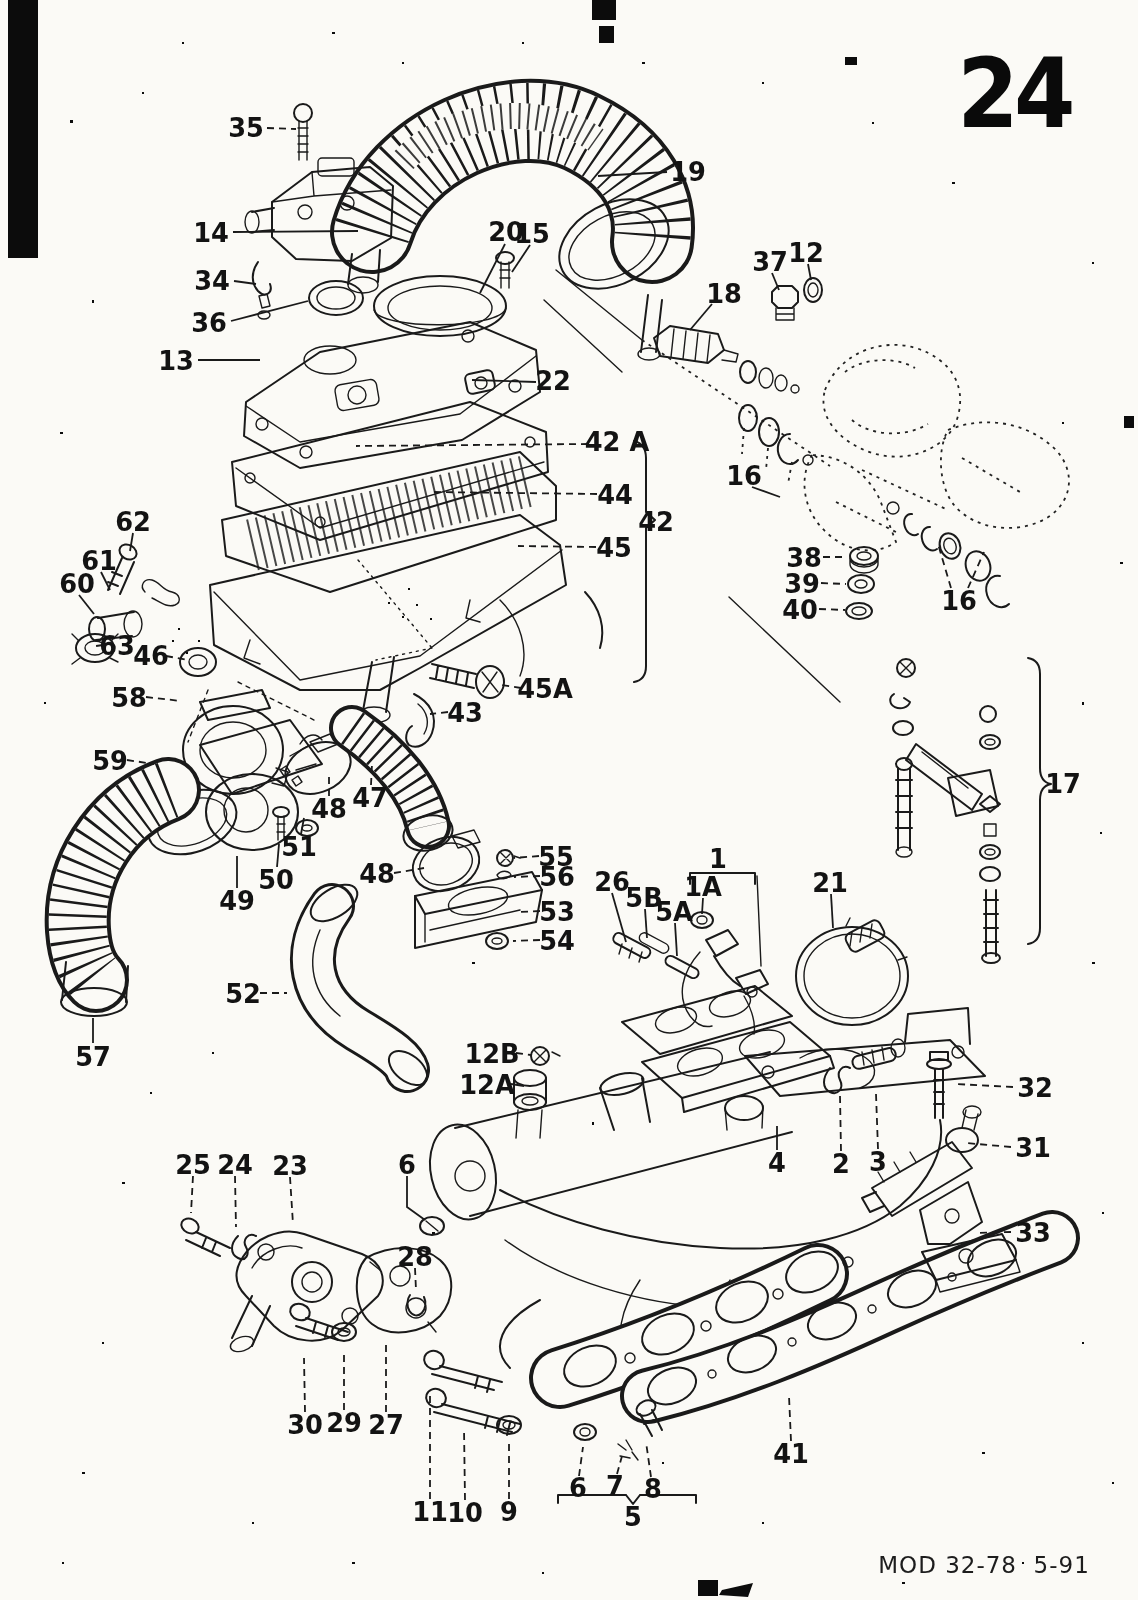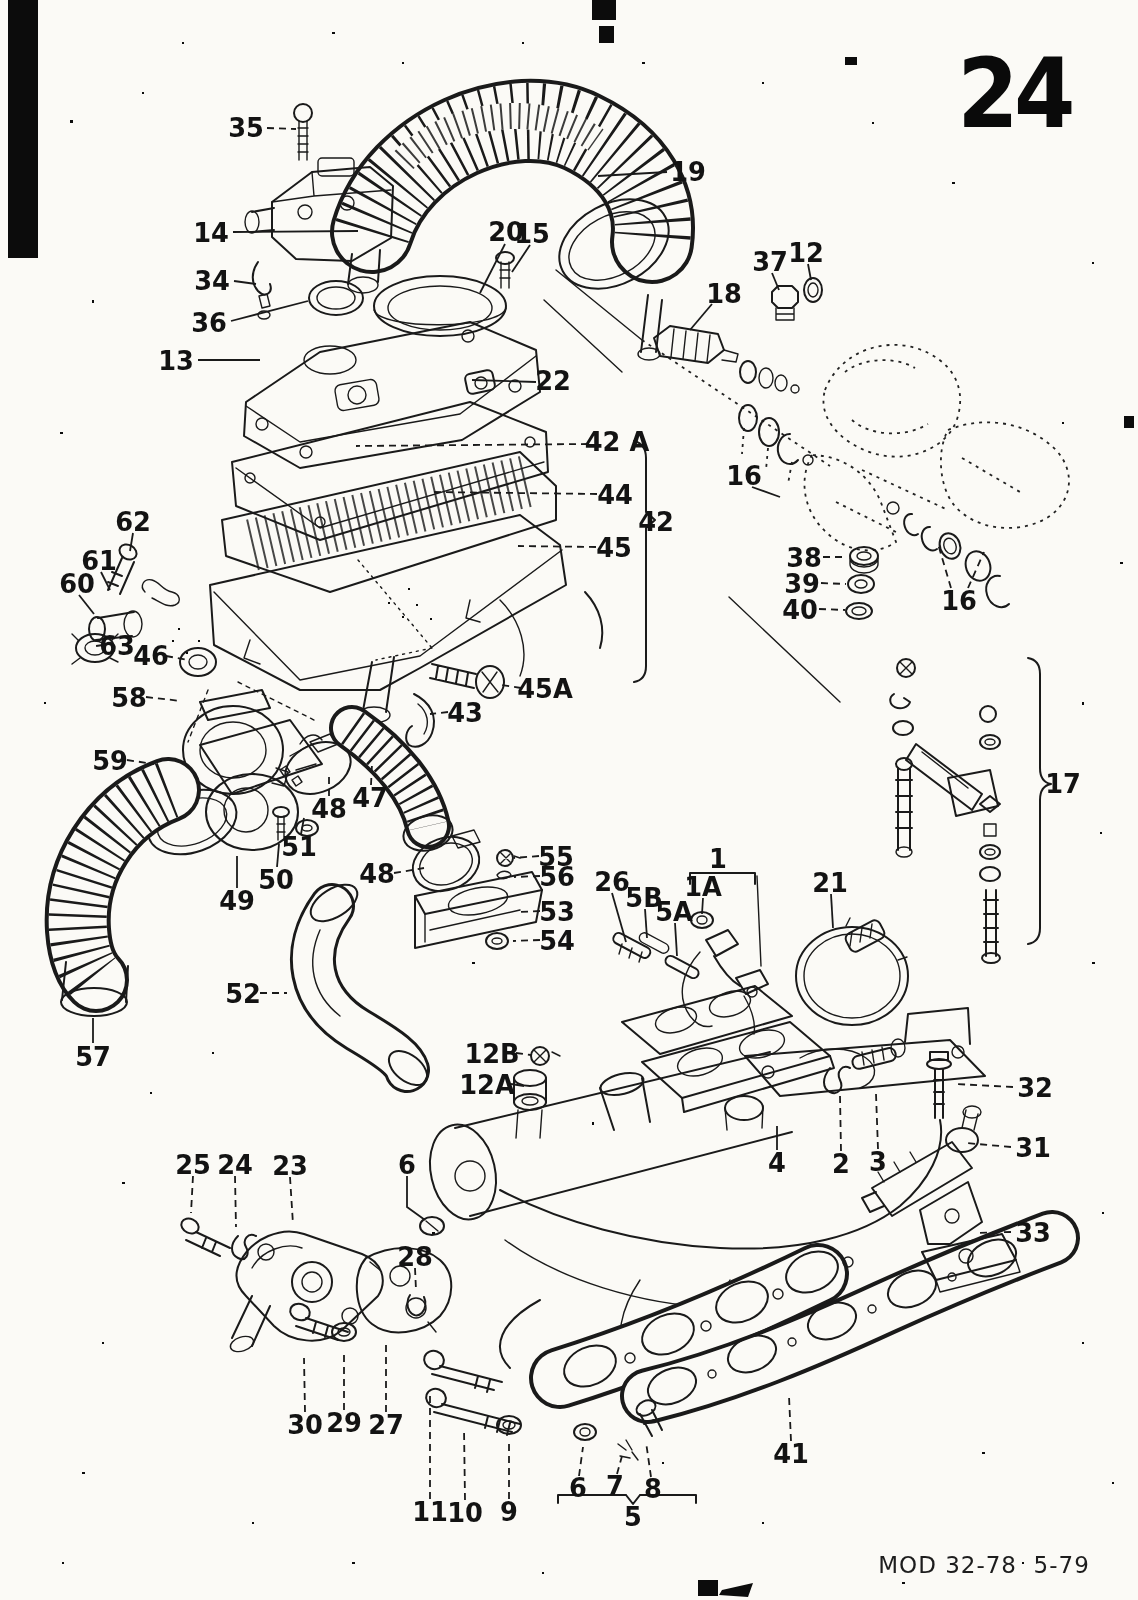--- a/index.html
+++ b/index.html
@@ -580,14 +580,14 @@
       <div class="part-label" style="left: 465px; top: 1512px;">10</div>
       <div class="part-label" style="left: 509px; top: 1511px;">9</div>
       <div class="part-label" style="left: 578px; top: 1487px;">6</div>
       <div class="part-label" style="left: 615px; top: 1485px;">7</div>
       <div class="part-label" style="left: 653px; top: 1488px;">8</div>
       <div class="part-label" style="left: 633px; top: 1516px;">5</div>
       <div class="part-label" style="left: 791px; top: 1453px;">41</div>
     </div>
 
   <div class="page-number">24</div>
-  <div class="footer-text">MOD 32-78  5-79</div>
+  <div class="footer-text">MOD 32-78  5-91</div>
 </div>
 
 </body></html>

